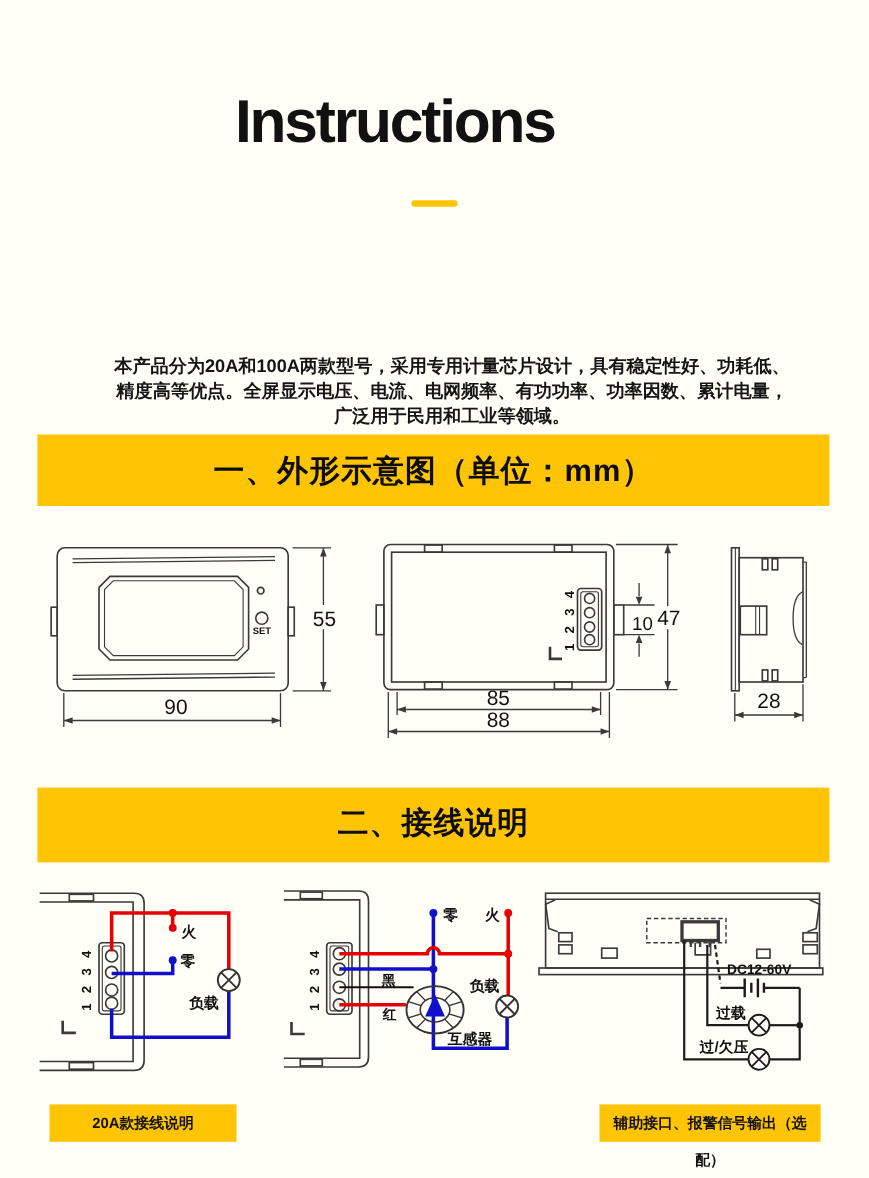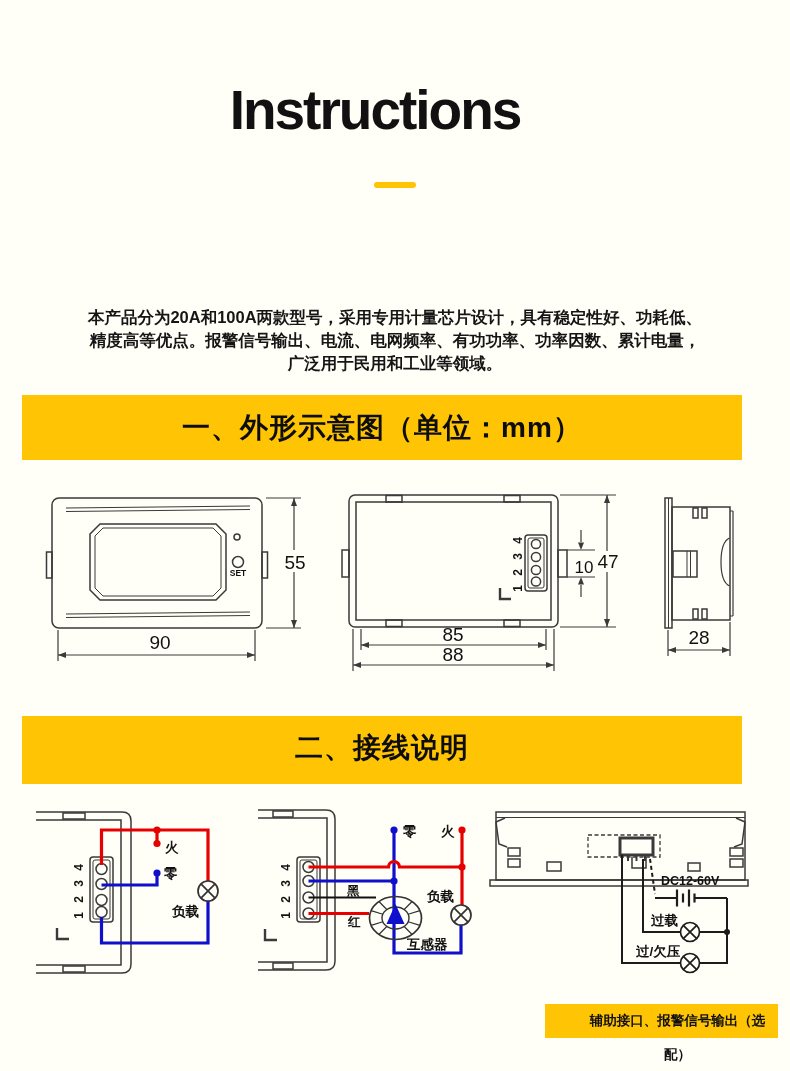--- a/index.html
+++ b/index.html
@@ -1,42 +1,42 @@
 <!DOCTYPE html>
 <html><head>
 <meta charset="utf-8">
 <style>
   html,body{margin:0;padding:0;}
   body{background:#FFFEF7;font-family:"Liberation Sans","DejaVu Sans",sans-serif;}
   .page{position:relative;width:790px;height:1071px;margin:0 auto;background:#FFFEF7;overflow:hidden;}
   .abs{position:absolute;}
-  .title{top:78px;left:16px;width:718px;text-align:center;font-size:55px;font-weight:800;color:#111;letter-spacing:-2px;margin:0;}
+  .title{top:78px;left:0;width:718px;text-align:center;font-size:55px;font-weight:800;color:#111;letter-spacing:-2px;margin:0;}
   .dash{top:182px;left:374px;width:42px;height:6px;border-radius:3px;background:#FFC403;}
   .subtitle{top:214px;left:0;width:790px;text-align:center;font-size:34px;font-weight:700;color:#0d0d0d;margin:0;letter-spacing:1px;}
-  .intro{top:306px;left:35px;width:720px;text-align:center;font-size:16.5px;font-weight:700;color:#151515;line-height:23px;margin:0;}
-  .banner{left:22px;width:720px;height:65px;background:#FFC403;color:#0d0d0d;font-size:28px;font-weight:700;text-align:center;line-height:65px;letter-spacing:1px;}
+  .intro{top:306px;left:35px;width:720px;text-align:center;font-size:16.5px;font-weight:700;color:#151515;line-height:23px;margin:16px;}
+  .banner{left:34px;width:720px;height:65px;background:#FFC403;color:#0d0d0d;font-size:28px;font-weight:700;text-align:center;line-height:65px;letter-spacing:1px;}
   .b1{top:395px;} .b2{top:716px;height:68px;line-height:63px;}
   .svgwrap{left:0;width:790px;}
   .cap{top:1004px;height:34px;background:#FFC403;color:#111;font-size:13.5px;font-weight:700;text-align:center;line-height:34px;}
-  .cap1{left:45px;width:170px;} .cap2{left:264px;width:196px;} .cap3{left:545px;width:201px;padding-left:32px;}
+  .cap1{left:45px;width:170px;} .cap2{left:264px;width:196px;} .cap3{left:545px;width:201px;}
   svg text{font-family:"Liberation Sans","DejaVu Sans",sans-serif;fill:#111;}
   .dim{font-size:19px;} .lbl{font-size:13.5px;font-weight:700;} .sm{font-size:12.5px;font-weight:700;}
   .term{font-size:12px;font-weight:700;letter-spacing:3px;}
 </style>
 </head>
 <body>
 
 <div class="page">
 
   <h1 class="abs title">Instructions</h1>
   <div class="abs dash"></div>
 
   <p class="abs intro">
     <span>本产品分为20A和100A两款型号，采用专用计量芯片设计，具有稳定性好、功耗低、</span><br>
-    <span>精度高等优点。报警信号输出、电流、电网频率、有功功率、功率因数、累计电量，</span><br>
+    <span>精度高等优点。全屏显示电压、电流、电网频率、有功功率、功率因数、累计电量，</span><br>
     <span>广泛用于民用和工业等领域。</span>
   </p>
 
   <div class="abs banner b1">一、外形示意图（单位：mm）</div>
 
   <svg class="abs svgwrap" style="top:478px" width="790" height="215" viewBox="0 0 790 215">
     <g stroke="#3a3a3a" fill="none" stroke-width="1.5">
 
       <g>
         <rect x="52" y="20" width="210" height="130" rx="7"></rect>
@@ -231,15 +231,16 @@
         <path d="M683.3 161.3 L696.7 174.7 M696.7 161.3 L683.3 174.7" stroke-width="1.7"></path>
         <path d="M699.5 168 H727 V137"></path>
       </g>
       <circle cx="727" cy="137" r="3" fill="#1c1c1c"></circle>
       <text class="sm" x="661" y="90">DC12-60V</text>
       <text class="lbl" x="651" y="130">过载</text>
       <text class="lbl" x="636" y="161">过/欠压</text>
     </g>
   </svg>
 
+  <div class="abs cap cap1">20A款接线说明</div>
   <div class="abs cap cap3">辅助接口、报警信号输出（选配）</div>
 
 </div>
 
 </body></html>

